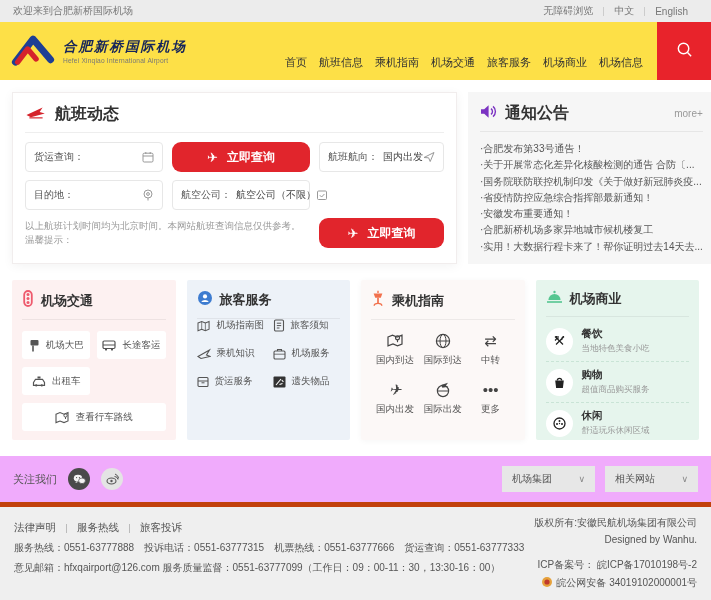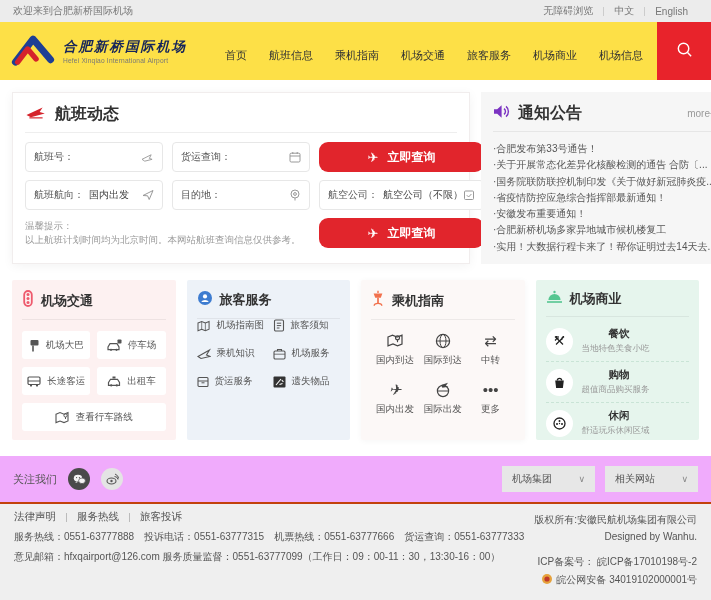--- a/index.html
+++ b/index.html
@@ -9,21 +9,21 @@
   .topbar { height:22px; background:#ececec; display:flex; align-items:center; justify-content:space-between; padding:0 13px; font-size:10px; color:#777; }
   .topbar-links { display:flex; align-items:center; }
   .topbar-links .link { padding:0 10px; cursor:pointer; }
   .topbar-links .sep { width:1px; height:9px; background:#ccc; }
 
   
   .header { height:58px; background:#fde047; display:flex; align-items:center; padding-left:10px; position:relative; }
   .logo { display:flex; align-items:center; gap:7px; cursor:pointer; }
   .logo-title { font-family:"DejaVu Serif",serif; font-weight:bold; font-style:italic; font-size:13.5px; color:#16255a; letter-spacing:2px; }
   .logo-sub { font-size:6.6px; color:#777; letter-spacing:.2px; margin-top:1px; }
-  .nav { position:absolute; right:68px; top:4px; height:58px; display:flex; align-items:center; gap:22px; font-size:11px; color:#333; }
+  .nav { position:absolute; right:68px; top:11px; height:58px; display:flex; align-items:center; gap:12px; font-size:11px; color:#333; }
   .nav-item { cursor:pointer; white-space:nowrap; }
   .search-btn { position:absolute; right:0; top:0; width:54px; height:58px; background:#e8232b; display:flex; align-items:center; justify-content:center; cursor:pointer; }
 
   
   .main { padding:12px 12px 0 12px; background:#fff; }
   .row1 { display:flex; gap:11px; }
 
   .flight-panel { width:458px; height:172px; background:#fff; border:1px solid #f1eded; box-shadow:0 2px 10px rgba(0,0,0,.05); padding:9px 12px; }
   .panel-head { display:flex; align-items:center; gap:8px; height:24px; }
   .panel-title { font-size:16px; font-weight:bold; color:#333; }
@@ -63,35 +63,35 @@
 
   .c3-grid { display:grid; grid-template-columns:1fr 1fr 1fr; gap:15px 0; margin-top:13px; }
   .c3-item { display:flex; flex-direction:column; align-items:center; gap:5px; font-size:9.5px; color:#555; cursor:pointer; }
   .c3-glyph { font-size:15px; color:#444; line-height:16px; height:16px; }
   .c3-glyph.plane { font-style:italic; }
 
   .c4-list { margin-top:4px; }
   .c4-item { display:flex; align-items:center; gap:9px; padding:6px 0; cursor:pointer; }
   .c4-item + .c4-item { border-top:1px dashed #c9e4d6; }
   .c4-circle { width:27px; height:27px; border-radius:50%; background:#fff; display:flex; align-items:center; justify-content:center; flex:none; }
-  .c4-t { font-size:10.5px; font-weight:bold; color:#333;margin-left:27px; }
+  .c4-t { font-size:10.5px; font-weight:bold; color:#333; }
   .c4-s { font-size:8.5px; color:#999; margin-top:2px; }
 
   
   .social { margin-top:16px; height:46px; background:#f0abfc; display:flex; align-items:center; padding:0 13px; }
   .social-label { font-size:11px; color:#555; }
   .soc-ic { width:22px; height:22px; border-radius:50%; margin-left:11px; display:flex; align-items:center; justify-content:center; cursor:pointer; }
   .wechat { background:#4a4a4a; }
   .weibo { background:#e4e4e4; }
   .dropdowns { margin-left:auto; display:flex; gap:10px; }
   .dropdown { width:93px; height:26px; background:#e7e7e7; display:flex; align-items:center; justify-content:space-between; padding:0 10px; font-size:10px; color:#555; cursor:pointer; }
   .dropdown .chev { font-size:9px; color:#888; }
 
   
-  .footer { height:98px; background:#efefef; border-top:2px solid #c2410c; padding:6px 14px; position:relative; font-size:10px; color:#555; }
+  .footer { height:98px; background:#efefef; border-top:5px solid #c2410c; padding:14px 14px; position:relative; font-size:10px; color:#555; }
   .f-links { display:flex; align-items:center; gap:10px; font-size:10.5px; }
   .f-links .link { cursor:pointer; }
   .f-links .sep { width:1px; height:9px; background:#bbb; }
   .f-line { margin-top:6px; white-space:nowrap; }
   .f-right { position:absolute; right:14px; top:9px; text-align:right; }
   .f-right .designed { margin-top:4px; }
   .f-right .icp { margin-top:13px; }
   .f-right .police { margin-top:4px; display:flex; align-items:center; justify-content:flex-end; gap:4px; }
 </style>
 </head>
@@ -149,28 +149,20 @@
           <svg width="22" height="16" viewBox="0 0 30 20">
             <path d="M2 14 L24 4 L20 10 L27 12 L8 17 Z" fill="#d5232b"></path>
             <path d="M6 18 h18" stroke="#d5232b" stroke-width="1.6"></path>
           </svg>
         </span>
         <span class="panel-title">航班动态</span>
       </div>
       <div class="panel-div"></div>
       <div class="form-grid">
         <div class="field">
-          <span class="lbl">航班号：</span>
-          <span class="f-ic">
-            <svg width="13" height="11" viewBox="0 0 14 12">
-                <path d="M1 8 L11 3 L9 7 L12 8 L4 10 Z" fill="none" stroke="#999" stroke-width="1"></path>
-              </svg>
-          </span>
-        </div>
-        <div class="field">
           <span class="lbl">货运查询：</span>
           <span class="f-ic">
             <svg width="12" height="12" viewBox="0 0 12 12">
                 <rect x="1" y="2.2" width="10" height="8.8" rx="1.2" fill="none" stroke="#999"></rect>
                 <line x1="1" y1="5" x2="11" y2="5" stroke="#999"></line>
                 <line x1="3.8" y1="1" x2="3.8" y2="3" stroke="#999"></line>
                 <line x1="8.2" y1="1" x2="8.2" y2="3" stroke="#999"></line>
               </svg>
           </span>
         </div>
@@ -203,22 +195,22 @@
           <span class="val">航空公司（不限）</span>
           <span class="f-ic">
             <svg width="12" height="12" viewBox="0 0 12 12">
                 <rect x="1.5" y="2" width="9" height="8.5" rx="1" fill="none" stroke="#999"></rect>
                 <path d="M3.8 6.2 l1.8 1.8 2.8-3" fill="none" stroke="#999"></path>
               </svg>
           </span>
         </div>
 
         <div class="tip">
+          <div>以上航班计划时间均为北京时间。本网站航班查询信息仅供参考。</div>
           <div>温馨提示：</div>
-          <div>以上航班计划时间均为北京时间。本网站航班查询信息仅供参考。</div>
         </div>
         <div class="btn-query">
           <span class="pl">✈</span>
           <span>立即查询</span>
         </div>
       </div>
     </div>
 
     <div class="notice-panel">
       <div class="panel-head">
@@ -259,29 +251,20 @@
         </span>
         <span class="card-title">机场交通</span>
       </div>
       <div class="c1-grid">
         <div class="c1-btn">
           <svg width="11" height="13" viewBox="0 0 11 13">
               <rect x="1.5" y="1" width="8" height="5.5" rx="1" fill="#555"></rect>
               <line x1="4" y1="6.5" x2="4" y2="12.5" stroke="#555" stroke-width="1.6"></line>
             </svg>
           <span>机场大巴</span>
-        </div>
-        <div class="c1-btn">
-          <svg width="15" height="12" viewBox="0 0 15 12">
-              <path d="M1 8 l2-3.4 h7 l2 3.4 v2.6 h-11 Z" fill="none" stroke="#555" stroke-width="1.2"></path>
-              <circle cx="4" cy="10.8" r="1.1" fill="#555"></circle>
-              <circle cx="9.5" cy="10.8" r="1.1" fill="#555"></circle>
-              <rect x="10.5" y="0.5" width="4" height="4" rx="0.8" fill="#555"></rect>
-            </svg>
-          <span>停车场</span>
         </div>
         <div class="c1-btn">
           <svg width="14" height="11" viewBox="0 0 14 11">
               <rect x="1" y="1" width="12" height="7.5" rx="1.2" fill="none" stroke="#555" stroke-width="1.2"></rect>
               <line x1="1" y1="5" x2="13" y2="5" stroke="#555"></line>
               <circle cx="4" cy="9.6" r="1.1" fill="#555"></circle>
               <circle cx="10" cy="9.6" r="1.1" fill="#555"></circle>
             </svg>
           <span>长途客运</span>
         </div>

